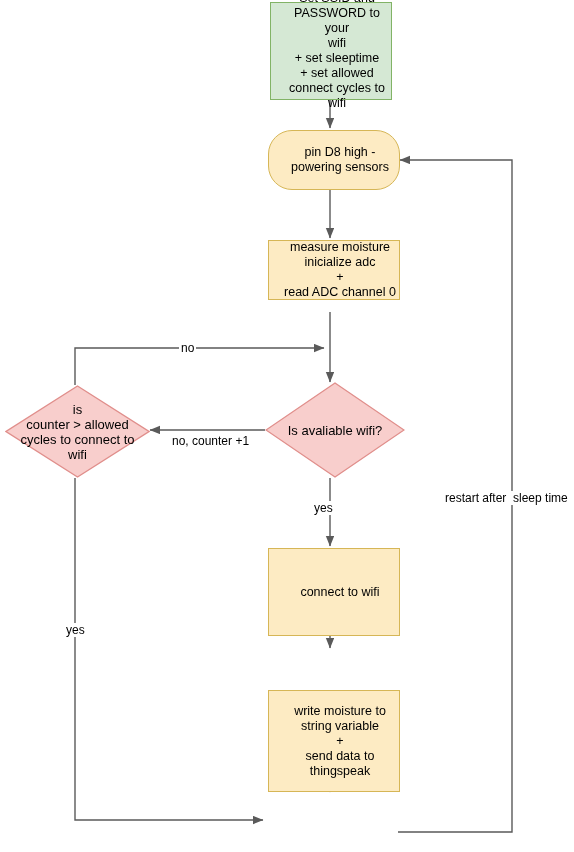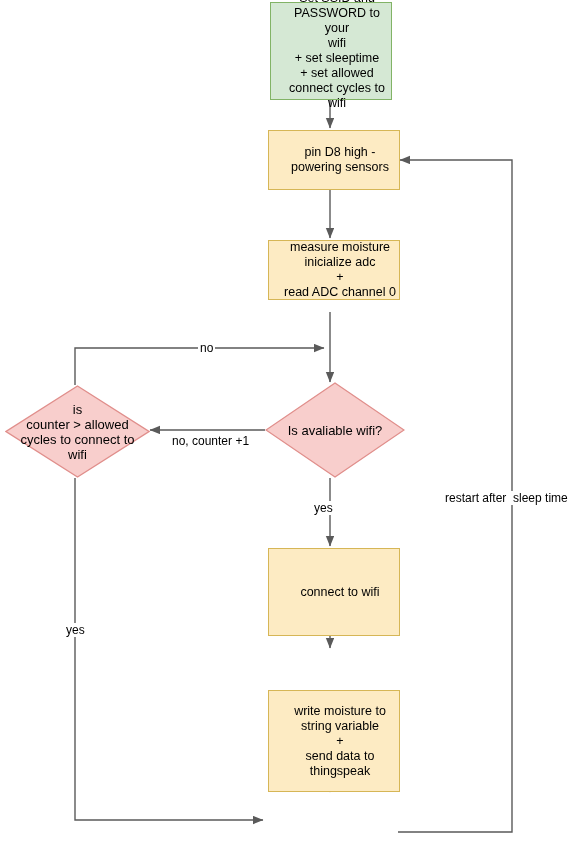--- a/index.html
+++ b/index.html
@@ -100,21 +100,21 @@
     <path d="M398,832 L512,832 L512,160 L400,160" fill="none" stroke="#5a5a5a" stroke-width="1.4" marker-end="url(#arrow)"></path>
   </svg>
 
   <div class="node box-green" style="left:270px;top:2px;width:122px;height:98px;">Set SSID and
 PASSWORD to your
 wifi
 + set sleeptime
 + set allowed
 connect cycles to wifi</div>
 
-  <div class="node box-yellow cream" style="left:268px;top:130px;width:132px;height:60px;">pin D8 high -
+  <div class="node box-yellow cream" style="left:268px;top:130px;width:132px;height:60px;border-radius:24px;">pin D8 high -
 powering sensors</div>
 
   <div class="node box-yellow cream" style="left:268px;top:240px;width:132px;height:60px;">measure moisture
 inicialize adc
 +
 read ADC channel 0</div>
 
   <div class="diamond-wrap" style="left:265px;top:382px;width:140px;height:96px;">
     <svg width="140" height="96" viewBox="0 0 140 96">
       <polygon points="70,1 139,48 70,95 1,48" fill="#f8cecc" stroke="#e08e8b" stroke-width="1.3"></polygon>
@@ -134,21 +134,21 @@
 
   <div class="node box-yellow cream" style="left:268px;top:548px;width:132px;height:88px;">connect to wifi</div>
 
   <div class="node box-yellow cream" style="left:268px;top:650px;width:132px;height:102px;margin-top:40px;">write moisture to
 string variable
 +
 send data to
 thingspeak</div>
 
 
-  <div class="edge-label" style="left:198px;top:341px;">no</div>
+  <div class="edge-label" style="left:179px;top:341px;">no</div>
 
   <div class="edge-label" style="left:170px;top:434px;">no, counter +1</div>
 
   <div class="edge-label" style="left:312px;top:501px;">yes</div>
 
   <div class="edge-label" style="left:64px;top:623px;">yes</div>
 
   <div class="edge-label" style="left:443px;top:491px;">restart after  sleep time</div>
 
 </div>

